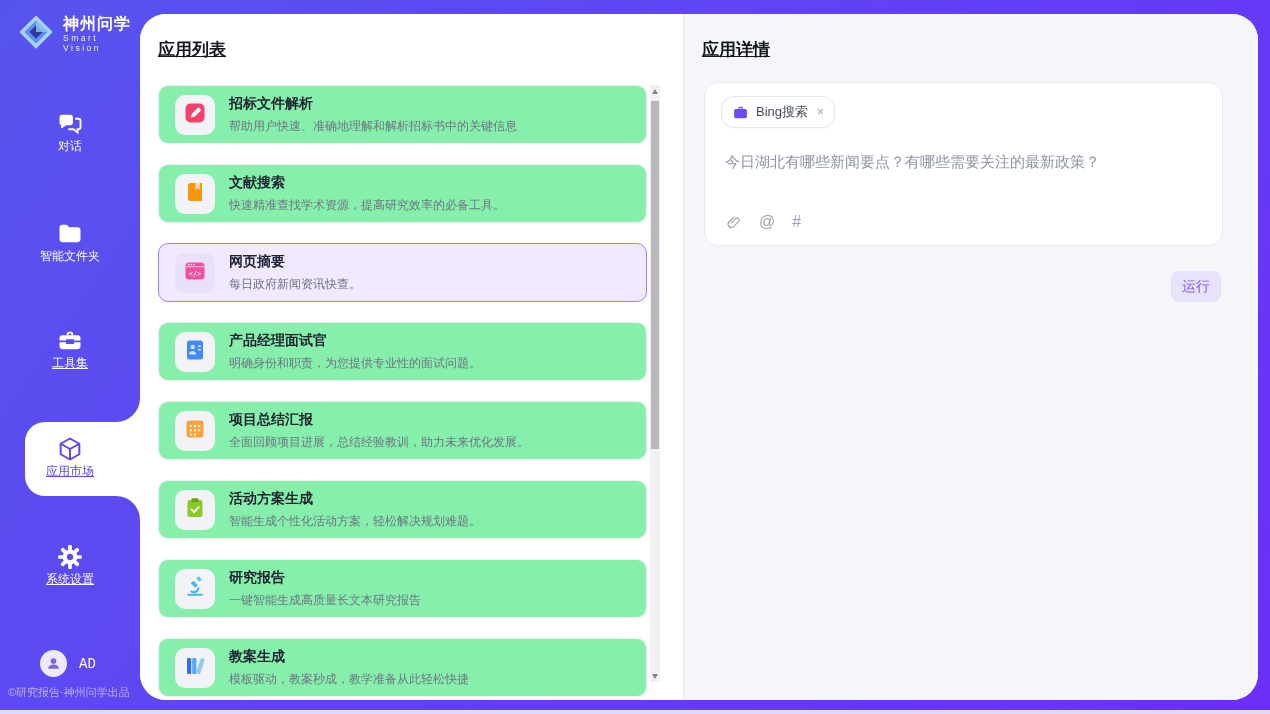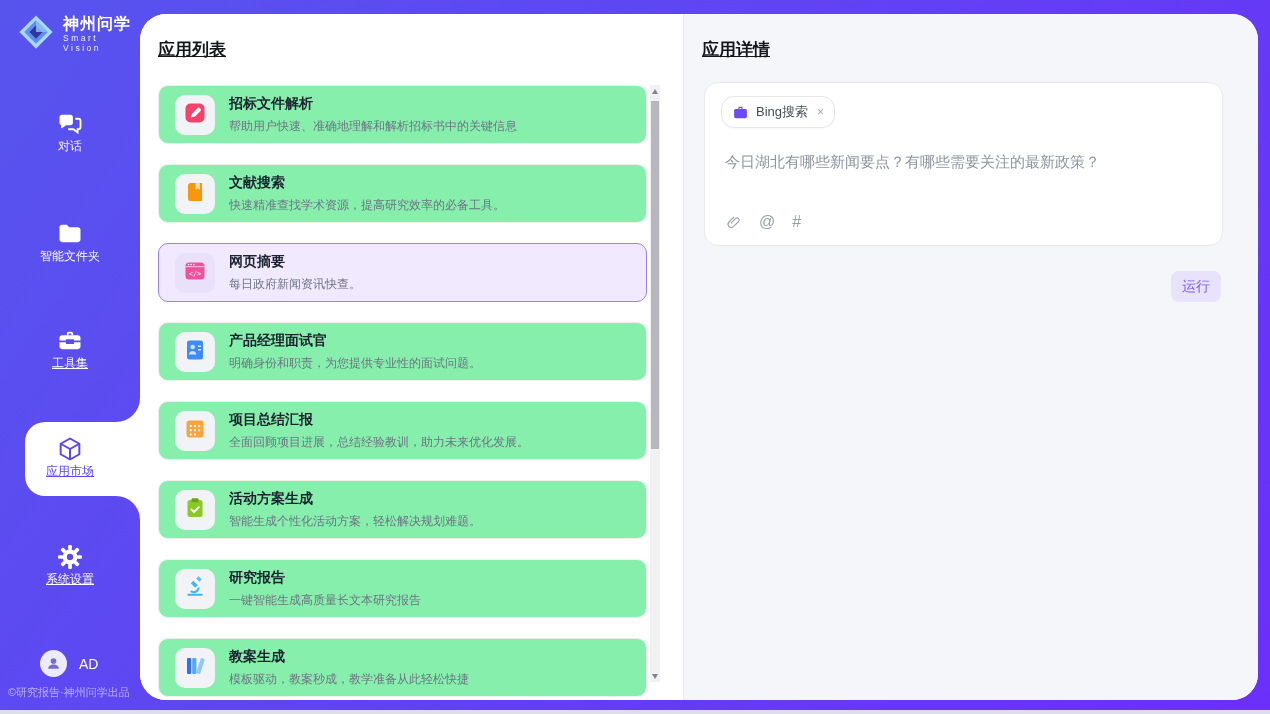--- a/index.html
+++ b/index.html
@@ -27,21 +27,21 @@
   .nav-item.active { color:#5b47f0; }
 
   .tab-blob { position:absolute; left:25px; top:422px; width:115px; height:74px; background:#ffffff; border-radius:20px 0 0 20px; z-index:2; }
   .notch { position:absolute; right:0; width:24px; height:24px; background:#fff; z-index:2; overflow:hidden; }
   .notch-top { top:398px; }
   .notch-bottom { top:496px; }
   .notch .disc { width:100%; height:100%; background: linear-gradient(125deg, #5754ee 0%, #6b2ff9 100%); background-attachment: fixed; }
   .notch-top .disc { border-bottom-right-radius:100%; }
   .notch-bottom .disc { border-top-right-radius:100%; }
 
-  .user-row { position:absolute; left:40px; top:650px; display:flex; align-items:center; gap:12px; z-index:3; }
+  .user-row { position:absolute; left:40px; top:650px; display:flex; align-items:center; gap:12px; z-index:3;font-family:Liberation Mono, monospace; }
   .avatar { width:27px; height:27px; border-radius:50%; background:#eceafc; display:flex; align-items:center; justify-content:center; }
   .user-name { color:#fff; font-size:14px; }
   .copyright { position:absolute; left:8px; top:685px; color:rgba(255,255,255,.55); font-size:11px; z-index:3; white-space:nowrap; }
 
   
   .content { position:absolute; left:140px; top:14px; width:1118px; height:686px; background:#fff; border-radius:26px; overflow:hidden; z-index:4; }
 
   .list-panel { position:absolute; left:0; top:0; width:543px; height:100%; background:#fff; }
   .panel-title { position:absolute; left:18px; top:24px; font-size:17px; font-weight:bold; color:#14161d;text-decoration:underline; }
   .cards { position:absolute; left:18px; top:71px; width:489px; }

